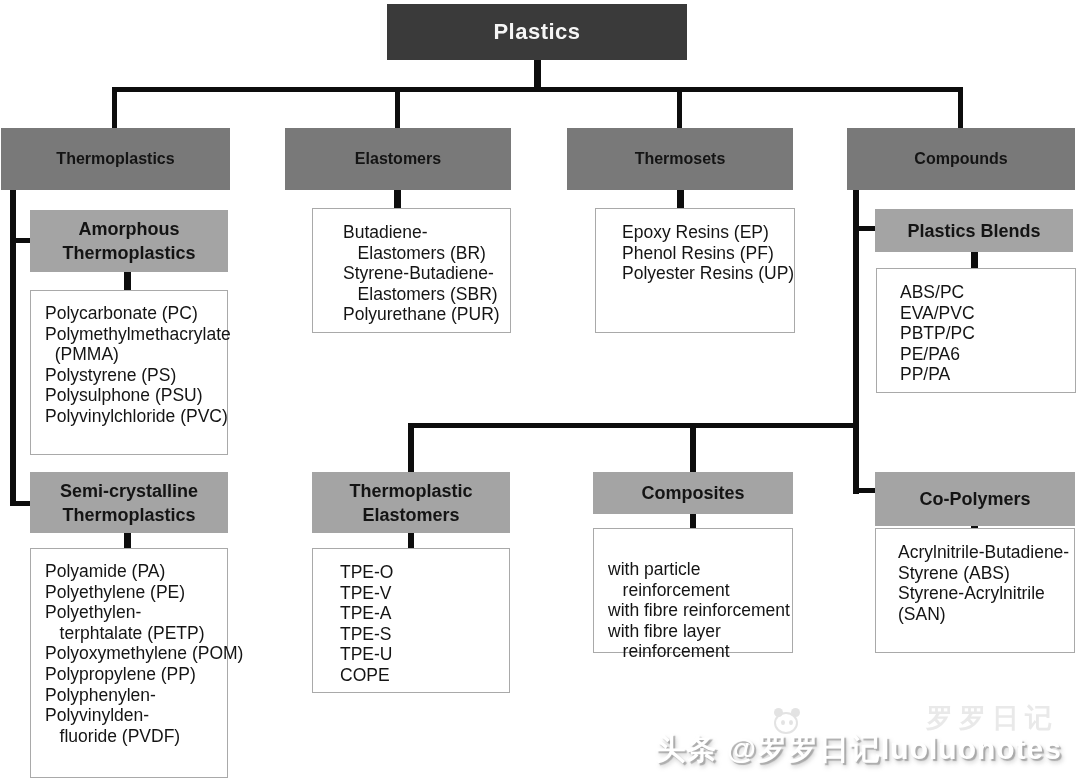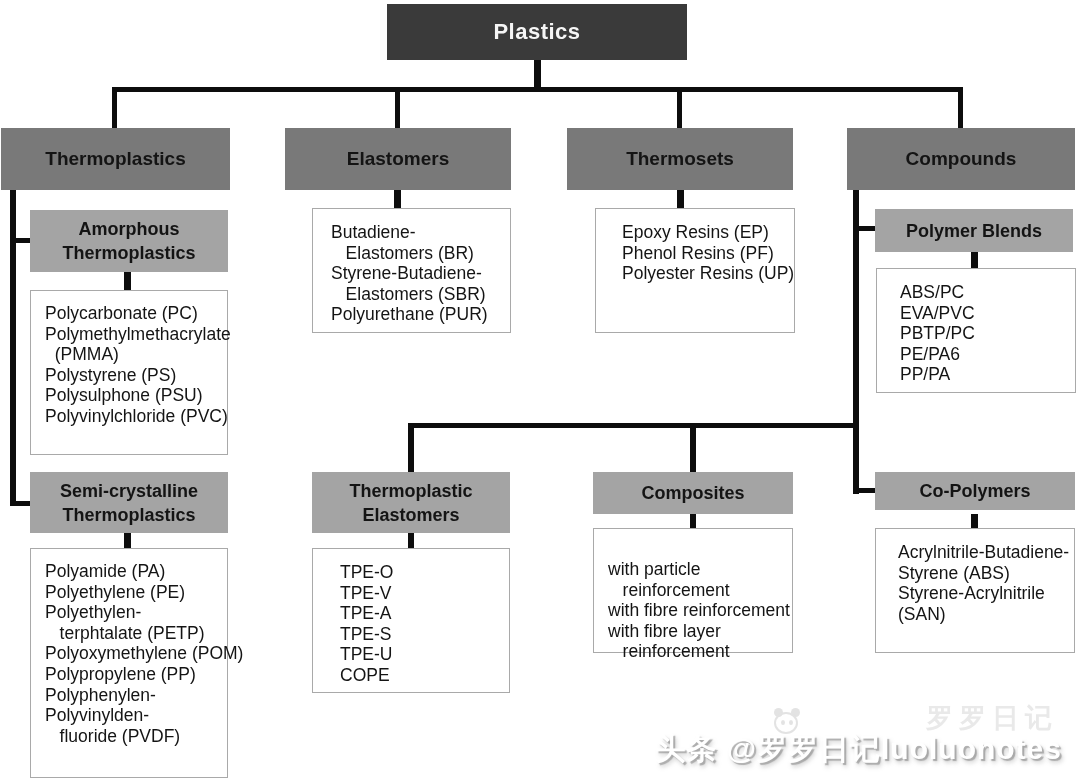--- a/index.html
+++ b/index.html
@@ -12,21 +12,21 @@
   }
   html,body{margin:0;padding:0;}
   body{font-family:"Liberation Sans","DejaVu Sans",sans-serif;background:#ffffff;}
   #canvas{position:relative;width:1080px;height:780px;background:#ffffff;overflow:hidden;}
 
   .line{position:absolute;background:var(--line);}
 
   .node{position:absolute;display:flex;align-items:center;justify-content:center;
         text-align:center;color:var(--text);font-weight:700;box-sizing:border-box;}
   .root-node{background:var(--root-bg);color:#f5f5f5;font-size:22px;letter-spacing:.5px;}
-  .branch-node{background:var(--branch-bg);font-size:19px;}
+  .branch-node{background:var(--branch-bg);font-size:16px;}
   .subgroup-node{background:var(--subgroup-bg);font-size:18px;line-height:24px;padding:0 6px;}
 
   .list-box{position:absolute;background:#ffffff;border:1px solid var(--box-border);
         box-sizing:border-box;color:var(--text);font-size:17.5px;line-height:20.6px;}
   .list-box div{white-space:pre;}
 
   .watermark{position:absolute;right:18px;bottom:10px;font-size:30px;font-weight:700;
         color:#ffffff;letter-spacing:1px;white-space:nowrap;
         text-shadow:2px 2px 1px rgba(120,120,120,.55), 3px 4px 4px rgba(130,130,130,.35);}
   .watermark-ghost{position:absolute;right:22px;bottom:44px;font-size:27px;font-weight:700;
@@ -74,45 +74,45 @@
 
   <div class="node root-node" style="left:387px;top:4px;width:300px;height:56px;">Plastics</div>
 
   <div class="node branch-node" style="left:1px;top:128px;width:229px;height:62px;">Thermoplastics</div>
   <div class="node branch-node" style="left:285px;top:128px;width:226px;height:62px;">Elastomers</div>
   <div class="node branch-node" style="left:567px;top:128px;width:226px;height:62px;">Thermosets</div>
   <div class="node branch-node" style="left:847px;top:128px;width:228px;height:62px;">Compounds</div>
 
   <div class="node subgroup-node" style="left:30px;top:210px;width:198px;height:62px;">Amorphous Thermoplastics</div>
   <div class="node subgroup-node" style="left:30px;top:472px;width:198px;height:61px;">Semi-crystalline Thermoplastics</div>
-  <div class="node subgroup-node" style="left:875px;top:209px;width:198px;height:43px;">Polymer Blends</div>
+  <div class="node subgroup-node" style="left:875px;top:209px;width:198px;height:43px;">Plastics Blends</div>
   <div class="node subgroup-node" style="left:312px;top:472px;width:198px;height:61px;">Thermoplastic Elastomers</div>
   <div class="node subgroup-node" style="left:593px;top:472px;width:200px;height:42px;">Composites</div>
-  <div class="node subgroup-node" style="left:875px;top:472px;width:200px;height:38px;">Co-Polymers</div>
+  <div class="node subgroup-node" style="left:875px;top:472px;width:200px;height:54px;">Co-Polymers</div>
 
   <div class="list-box" style="left:30px;top:290px;width:198px;height:165px;padding:12px 4px 12px 14px;">
       <div>Polycarbonate (PC)</div>
       <div>Polymethylmethacrylate</div>
       <div>  (PMMA)</div>
       <div>Polystyrene (PS)</div>
       <div>Polysulphone (PSU)</div>
       <div>Polyvinylchloride (PVC)</div>
     </div>
   <div class="list-box" style="left:30px;top:548px;width:198px;height:230px;padding:12px 4px 0 14px;">
       <div>Polyamide (PA)</div>
       <div>Polyethylene (PE)</div>
       <div>Polyethylen-</div>
       <div>   terphtalate (PETP)</div>
       <div>Polyoxymethylene (POM)</div>
       <div>Polypropylene (PP)</div>
       <div>Polyphenylen-</div>
       <div>Polyvinylden-</div>
       <div>   fluoride (PVDF)</div>
     </div>
-  <div class="list-box" style="left:312px;top:208px;width:199px;height:125px;padding:13px 4px 0 18px;">
+  <div class="list-box" style="left:312px;top:208px;width:199px;height:125px;padding:13px 4px 0 30px;">
       <div>Butadiene-</div>
       <div>   Elastomers (BR)</div>
       <div>Styrene-Butadiene-</div>
       <div>   Elastomers (SBR)</div>
       <div>Polyurethane (PUR)</div>
     </div>
   <div class="list-box" style="left:595px;top:208px;width:200px;height:125px;padding:13px 4px 0 26px;">
       <div>Epoxy Resins (EP)</div>
       <div>Phenol Resins (PF)</div>
       <div>Polyester Resins (UP)</div>

